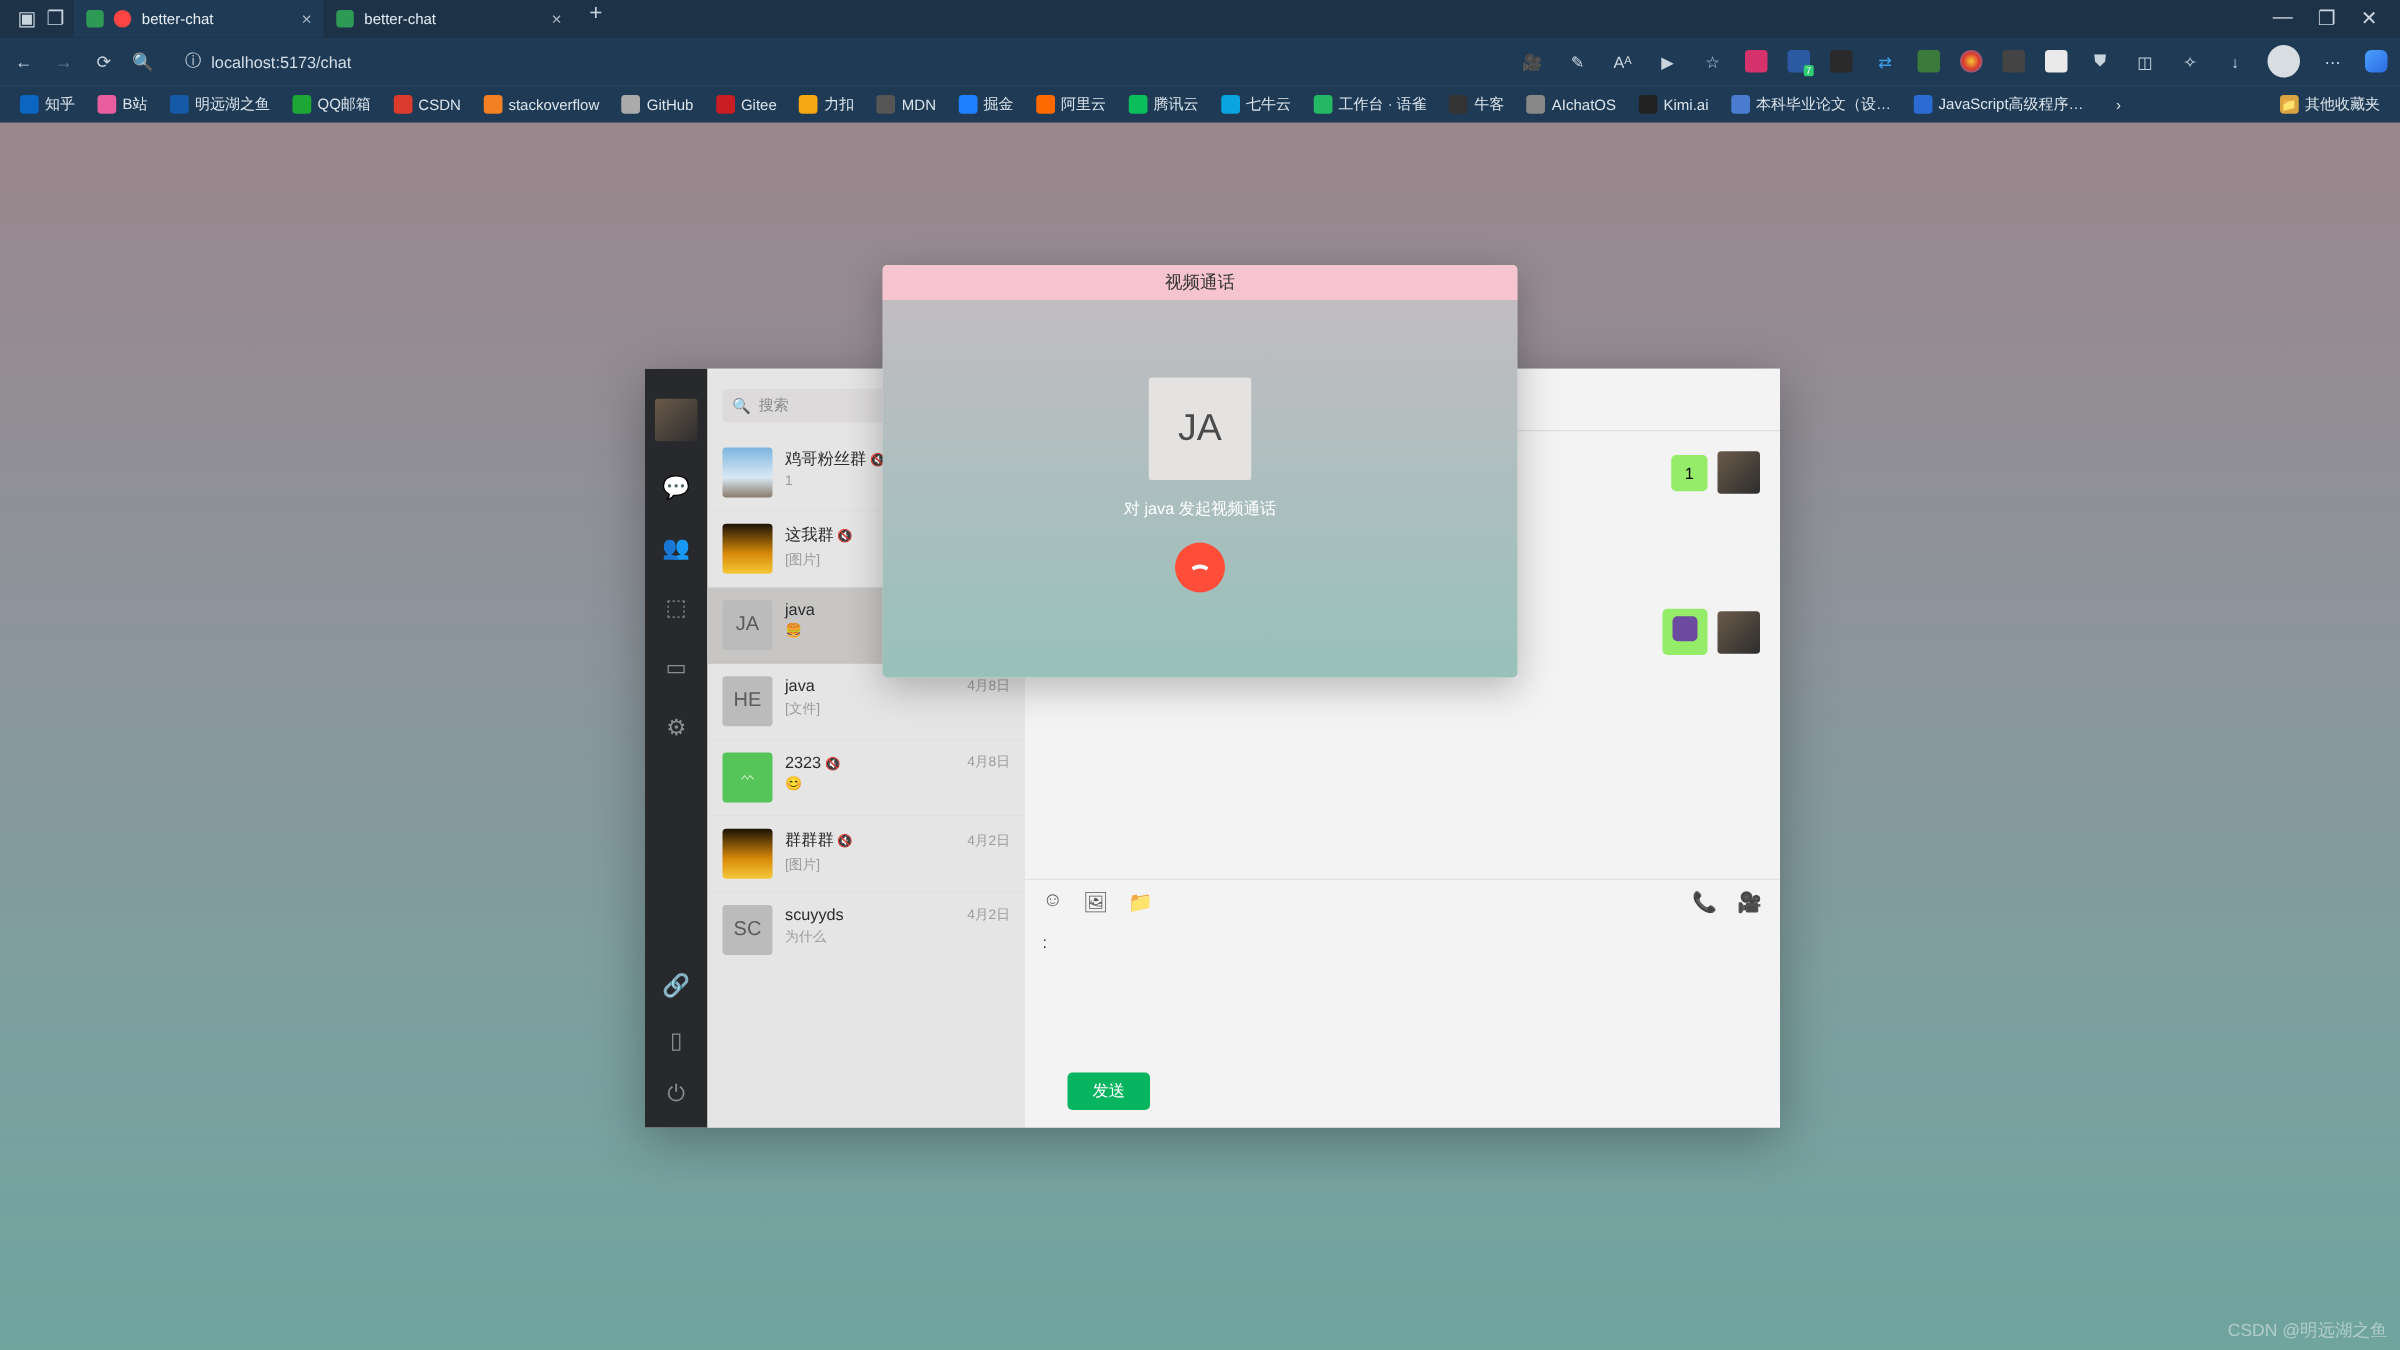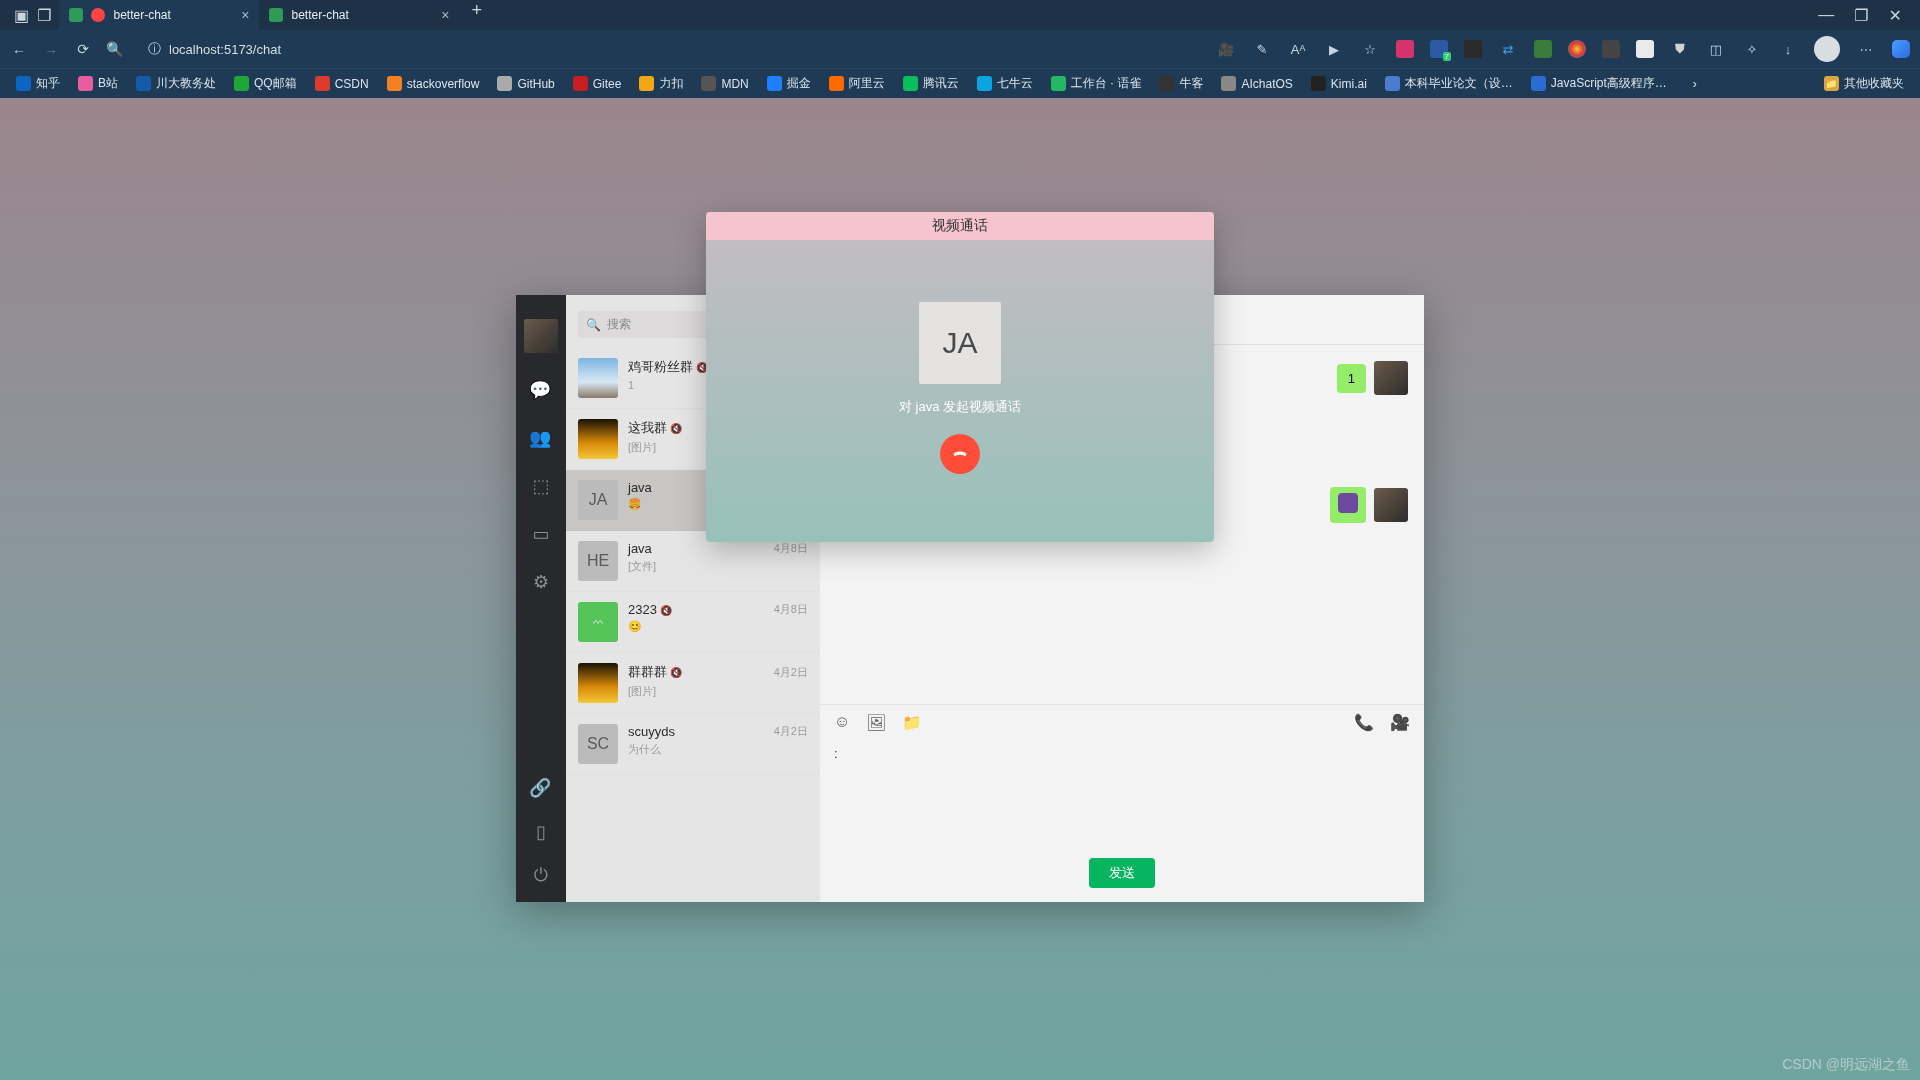--- a/index.html
+++ b/index.html
@@ -68,21 +68,21 @@
 .msg-bubble-l { background: #fff; padding: 7px 11px; border-radius: 4px; font-size: 13px;}
 .time-divider { text-align: center; margin: 12px 0;}
 .time-divider span { background: #d9d7d5; color: #fff; font-size: 11px; padding: 2px 8px; border-radius: 2px;}
 .emoji-bubble { background: #95ec69; padding: 6px 8px; border-radius: 4px;}
 .emoji { width: 20px; height: 20px; background: #6b4aa0; border-radius: 4px; display: inline-block;}
 
 .toolbar { border-top: 1px solid #e4e2e0; padding: 8px 14px; display: flex; gap: 16px; color: #5a5a5a;}
 .tb-icn { font-size: 16px; cursor: pointer;}
 .tb-right { margin-left: auto; display: flex; gap: 16px;}
 .input-area { height: 110px; padding: 6px 14px; font-size: 13px; color: #333;}
-.send-row { display: flex; justify-content: center; padding: 8px 14px 14px;}
+.send-row { display: flex; justify-content: flex-start; padding: 8px 14px 14px; margin-left: 20px;}
 .send-btn { background: #07b45f; color: #fff; padding: 6px 20px; border: none; border-radius: 4px; font-size: 13px; cursor: pointer;}
 
 
 .modal-overlay { position: absolute; top: 98px; left: 0; right: 0; bottom: 0; display: flex; justify-content: center;}
 .call-modal { width: 508px; height: 330px; margin-top: 114px; background: linear-gradient(180deg,#c5bcc1 0%,#aabfbe 60%,#97c1b9 100%); border-radius: 4px; overflow: hidden; box-shadow: 0 8px 30px rgba(0,0,0,.25); display: flex; flex-direction: column; align-items: center;}
 .call-header { width: 100%; text-align: center; background: #f5c4cf; color: #333; font-size: 14px; padding: 5px 0;}
 .call-av { width: 82px; height: 82px; background: #e4e3e1; margin-top: 62px; display: flex; align-items: center; justify-content: center; font-size: 30px; color: #4a4a4a; border-radius: 2px;}
 .call-text { color: #fff; font-size: 13px; margin-top: 14px;}
 .hangup { width: 40px; height: 40px; border-radius: 50%; background: #ff4d3a; margin-top: 18px; display: flex; align-items: center; justify-content: center; cursor: pointer;}
 .hangup svg { fill: #fff; width: 20px;}
@@ -162,21 +162,21 @@
       <div class="bm">
         <span class="bm-icn" style="background:#0a66c2"></span>
         <span>知乎</span>
       </div>
       <div class="bm">
         <span class="bm-icn" style="background:#e85d9e"></span>
         <span>B站</span>
       </div>
       <div class="bm">
         <span class="bm-icn" style="background:#155aa8"></span>
-        <span>川大教务处</span>
+        <span>明远湖之鱼</span>
       </div>
       <div class="bm">
         <span class="bm-icn" style="background:#1da836"></span>
         <span>QQ邮箱</span>
       </div>
       <div class="bm">
         <span class="bm-icn" style="background:#db3b2c"></span>
         <span>CSDN</span>
       </div>
       <div class="bm">

